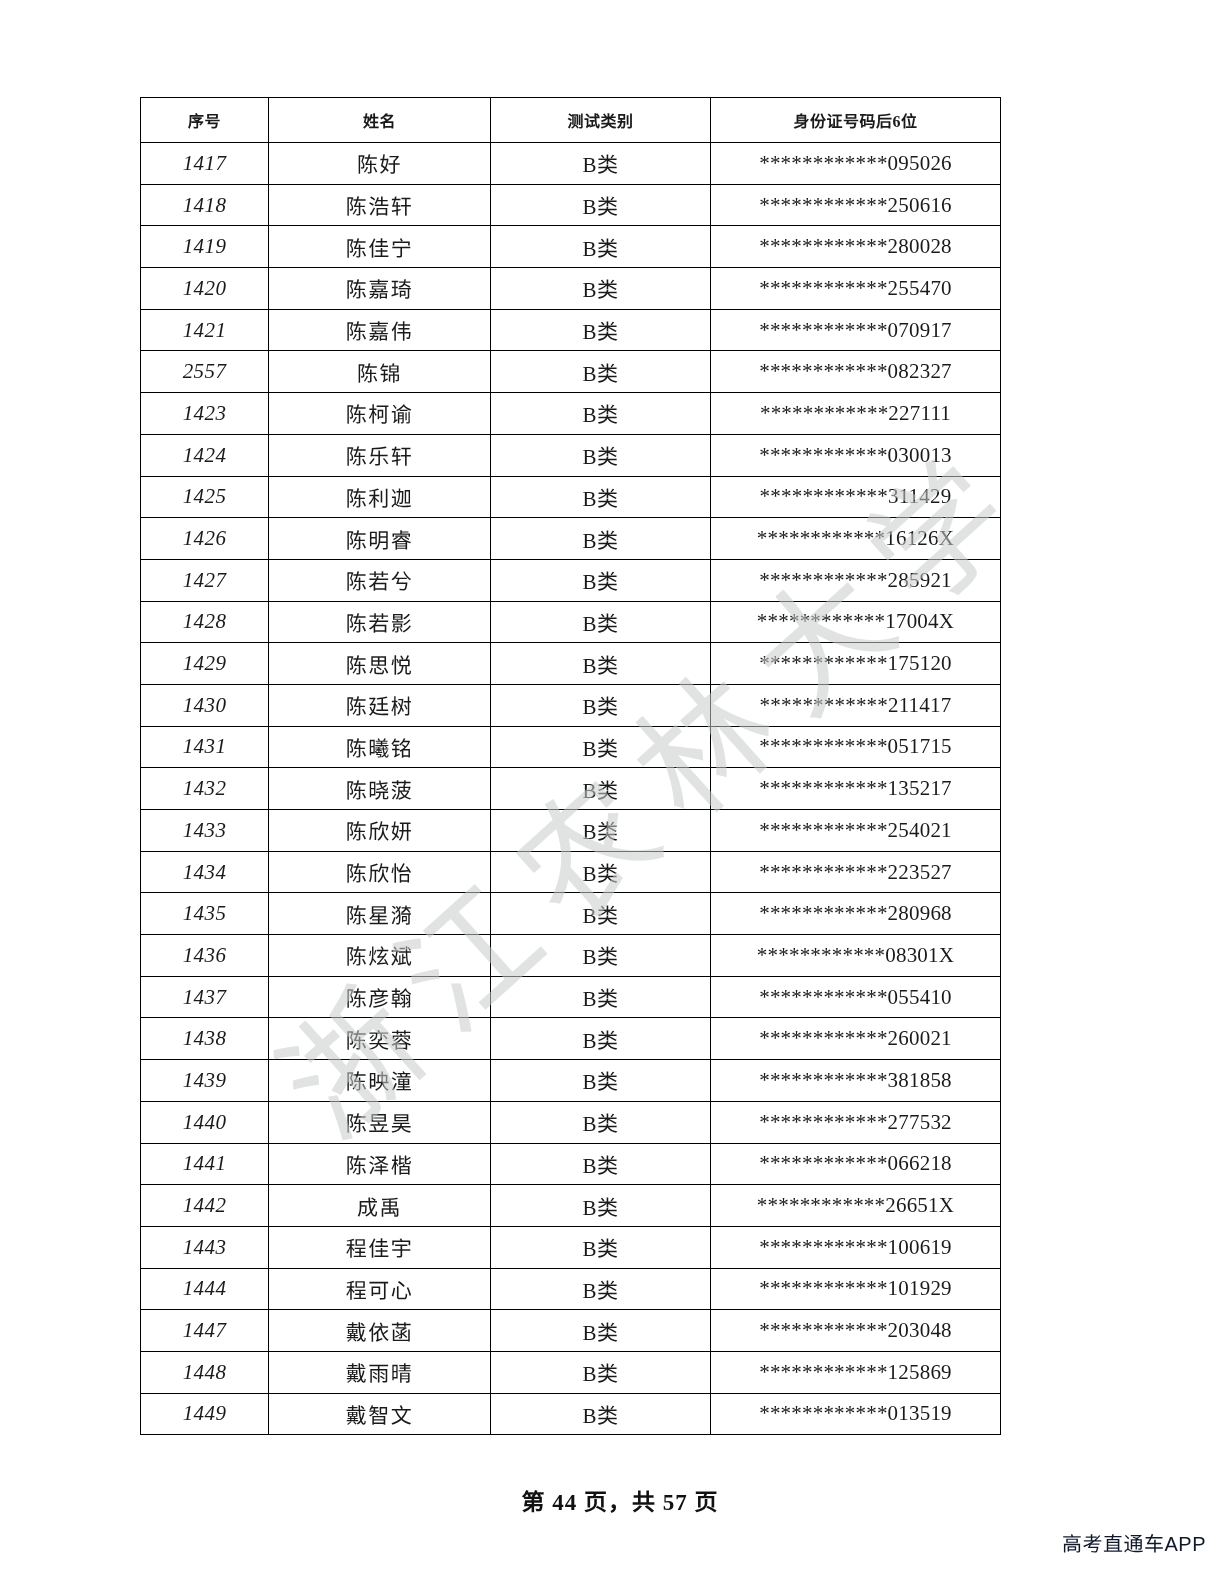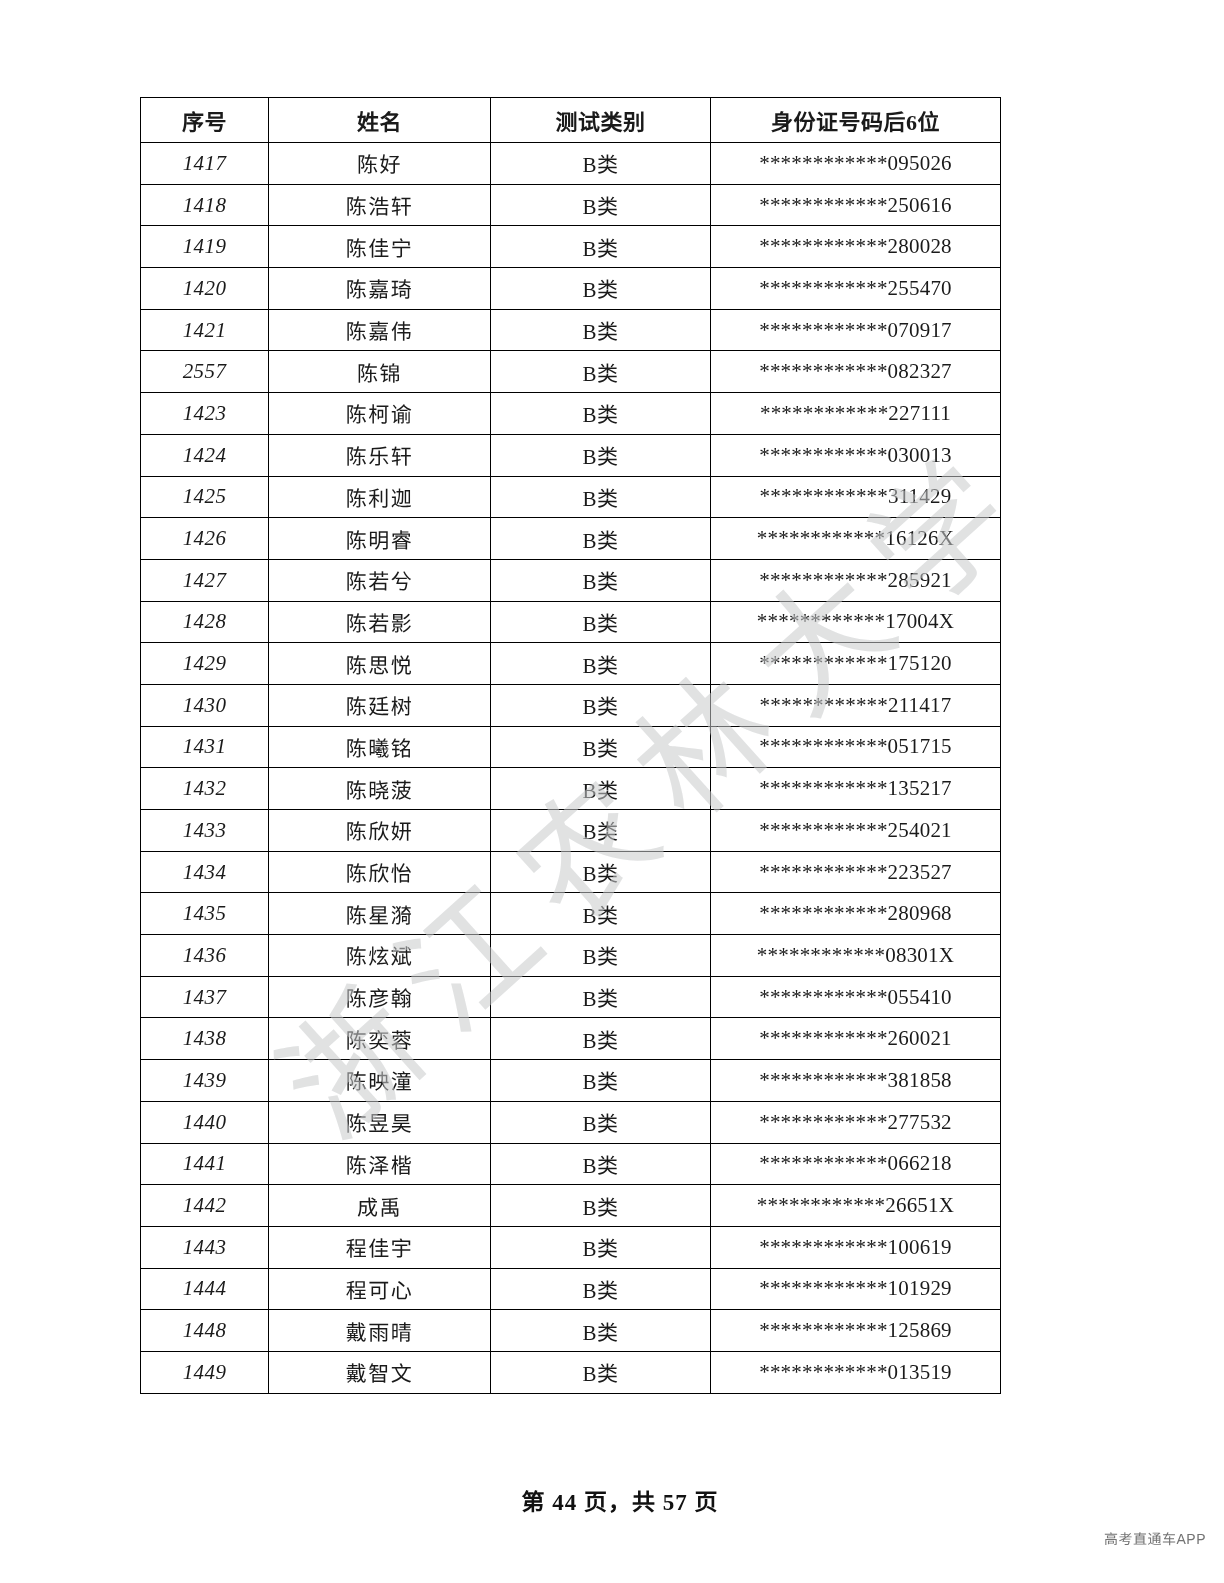--- a/index.html
+++ b/index.html
@@ -70,21 +70,21 @@
   table.roster td {
     border: 1.6px solid #000000;
     text-align: center;
     vertical-align: middle;
     padding: 0;
     background: transparent;
   }
   table.roster thead th {
     height: 44px;
     font-weight: bold;
-    font-size: 22px;
+    font-size: 16px;
     letter-spacing: 0.5px;
   }
   table.roster tbody td {
     height: 40.7px;
     font-weight: normal;
     font-size: 21px;
   }
   td.cell-idx  { font-size: 21px; letter-spacing: 0.4px; font-style: italic; }
   td.cell-name { font-size: 22px; letter-spacing: 1.5px; }
   td.cell-cat  { font-size: 21px; letter-spacing: 0.5px; }
@@ -101,22 +101,22 @@
     font-weight: bold;
     color: #111111;
     z-index: 3;
     letter-spacing: 1px;
   }
   .corner-brand {
     position: absolute;
     right: 18px;
     top: 1528px;
     font-family: "Liberation Sans", "DejaVu Sans", sans-serif;
-    font-size: 14px;
-    color: #737373;
+    font-size: 20px;
+    color: #0f172a;
     z-index: 3;
     letter-spacing: 0.5px;
   }
 </style>
 </head>
 <body>
 
 <div class="sheet">
 
   <div class="table-wrap">
@@ -298,20 +298,26 @@
             <td class="cell-cat">B类</td>
             <td class="cell-id">************100619</td>
           </tr>
           <tr>
             <td class="cell-idx">1444</td>
             <td class="cell-name">程可心</td>
             <td class="cell-cat">B类</td>
             <td class="cell-id">************101929</td>
           </tr>
           <tr>
+            <td class="cell-idx">1447</td>
+            <td class="cell-name">戴依菡</td>
+            <td class="cell-cat">B类</td>
+            <td class="cell-id">************203048</td>
+          </tr>
+          <tr>
             <td class="cell-idx">1448</td>
             <td class="cell-name">戴雨晴</td>
             <td class="cell-cat">B类</td>
             <td class="cell-id">************125869</td>
           </tr>
           <tr>
             <td class="cell-idx">1449</td>
             <td class="cell-name">戴智文</td>
             <td class="cell-cat">B类</td>
             <td class="cell-id">************013519</td>

